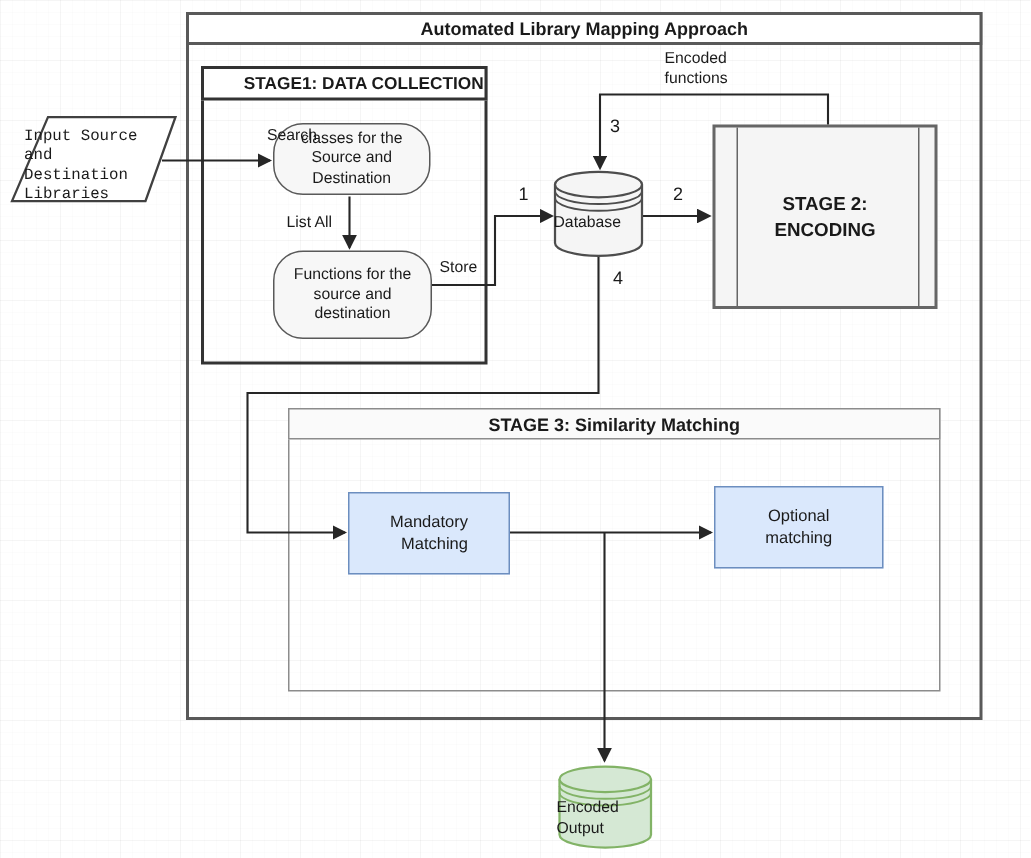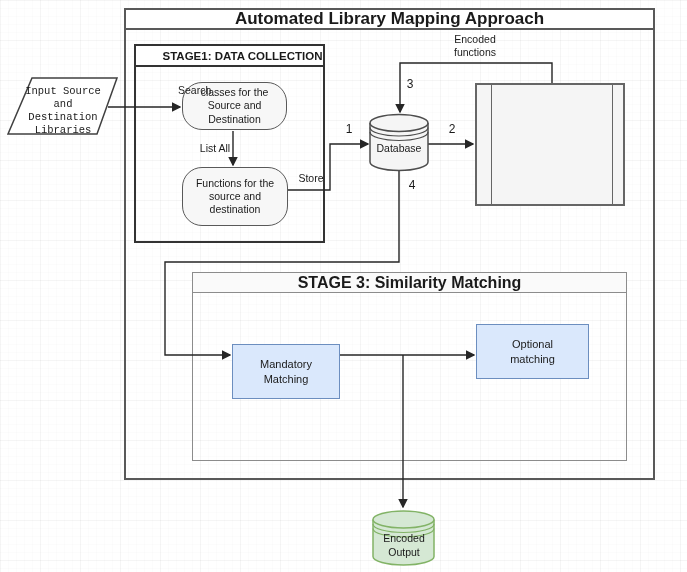--- a/index.html
+++ b/index.html
@@ -13,39 +13,39 @@
       linear-gradient(rgba(0,0,0,0.012) 1px, transparent 1px),
       linear-gradient(90deg, rgba(0,0,0,0.012) 1px, transparent 1px);
     background-size:40px 40px,40px 40px,8px 8px,8px 8px;
   }
   .abs{position:absolute;box-sizing:border-box;}
   .ml{white-space:pre-line;}
   .ctr{display:flex;align-items:center;justify-content:center;text-align:center;}
 
   
   .outer-box{left:124px;top:8px;width:531px;height:472px;border:2px solid #595959;background:transparent;}
-  .outer-title{left:124px;top:8px;width:531px;height:22px;border:2px solid #595959;background:#fff;font-weight:bold;font-size:17px;}
+  .outer-title{left:124px;top:8px;width:531px;height:22px;border:2px solid #595959;background:#fff;font-weight:bold;font-size:12px;}
   .stage1-box{left:134px;top:44px;width:191px;height:199px;border:2px solid #333;background:transparent;}
   .stage1-title{left:134px;top:44px;width:191px;height:23px;border:2px solid #333;background:#fff;font-weight:bold;font-size:11.5px;padding-left:26px;}
   .stage3-box{left:192px;top:272px;width:435px;height:189px;border:1px solid #8c8c8c;background:transparent;}
-  .stage3-title{left:192px;top:272px;width:435px;height:21px;border:1px solid #8c8c8c;background:#fafafa;font-weight:bold;font-size:16px;}
+  .stage3-title{left:192px;top:272px;width:435px;height:21px;border:1px solid #8c8c8c;background:#fafafa;font-weight:bold;font-size:12px;}
 
   
   .round-box{border:1.5px solid #595959;border-radius:20px;background:#f7f7f7;font-size:10.5px;line-height:1.25;}
   .classes-box{left:182px;top:82px;width:105px;height:48px;}
   .functions-box{left:182px;top:167px;width:106px;height:59px;}
   .stage2-box{left:475px;top:83px;width:150px;height:123px;border:2px solid #666;background:#f5f5f5;font-weight:bold;font-size:12.5px;line-height:1.35;}
   .stage2-bar-l{position:absolute;left:0;top:0;bottom:0;width:14px;border-right:1.5px solid #666;}
   .stage2-bar-r{position:absolute;right:0;top:0;bottom:0;width:10px;border-left:1.5px solid #666;}
   .blue-box{background:#dae8fc;border:1px solid #6c8ebf;font-size:11px;line-height:1.35;}
-  .mandatory-box{left:232px;top:344px;width:108px;height:55px;}
+  .mandatory-box{left:232px;top:328px;width:108px;height:55px;text-align:right;}
   .optional-box{left:476px;top:324px;width:113px;height:55px;}
 
   
-  .lbl{font-size:10.5px;line-height:1.25;text-align:center;}
+  .lbl{font-size:10.5px;line-height:1.25;}
   .num{font-size:12px;text-align:center;}
   .input-text{left:16px;top:85px;width:94px;font-family:Liberation Mono, monospace;}
   .db-text{left:369px;top:142px;width:60px;}
   .out-text{left:371px;top:531px;width:66px;line-height:1.35;}
   .encoded-lbl{left:443px;top:33px;width:64px;}
   .search-lbl{left:134px;top:84px;width:48px;padding-left:44px;}
   .listall-lbl{left:191px;top:142px;width:48px;}
   .store-lbl{left:293px;top:172px;width:36px;}
   .n1{left:342px;top:122px;width:14px;}
   .n2{left:445px;top:122px;width:14px;}
@@ -76,20 +76,22 @@
   </div>
   <div class="abs ctr round-box functions-box ml">
     <span class="ml">Functions for the
 source and
 destination</span>
   </div>
 
   <div class="abs ctr stage2-box">
     <div class="stage2-bar-l"></div>
     <div class="stage2-bar-r"></div>
+    <span class="ml">STAGE 2:
+ENCODING</span>
   </div>
 
   <div class="abs stage3-box"></div>
   <div class="abs ctr stage3-title">
     <span>STAGE 3: Similarity Matching</span>
   </div>
 
   <div class="abs ctr blue-box mandatory-box">
     <span class="ml">Mandatory
 Matching</span>

